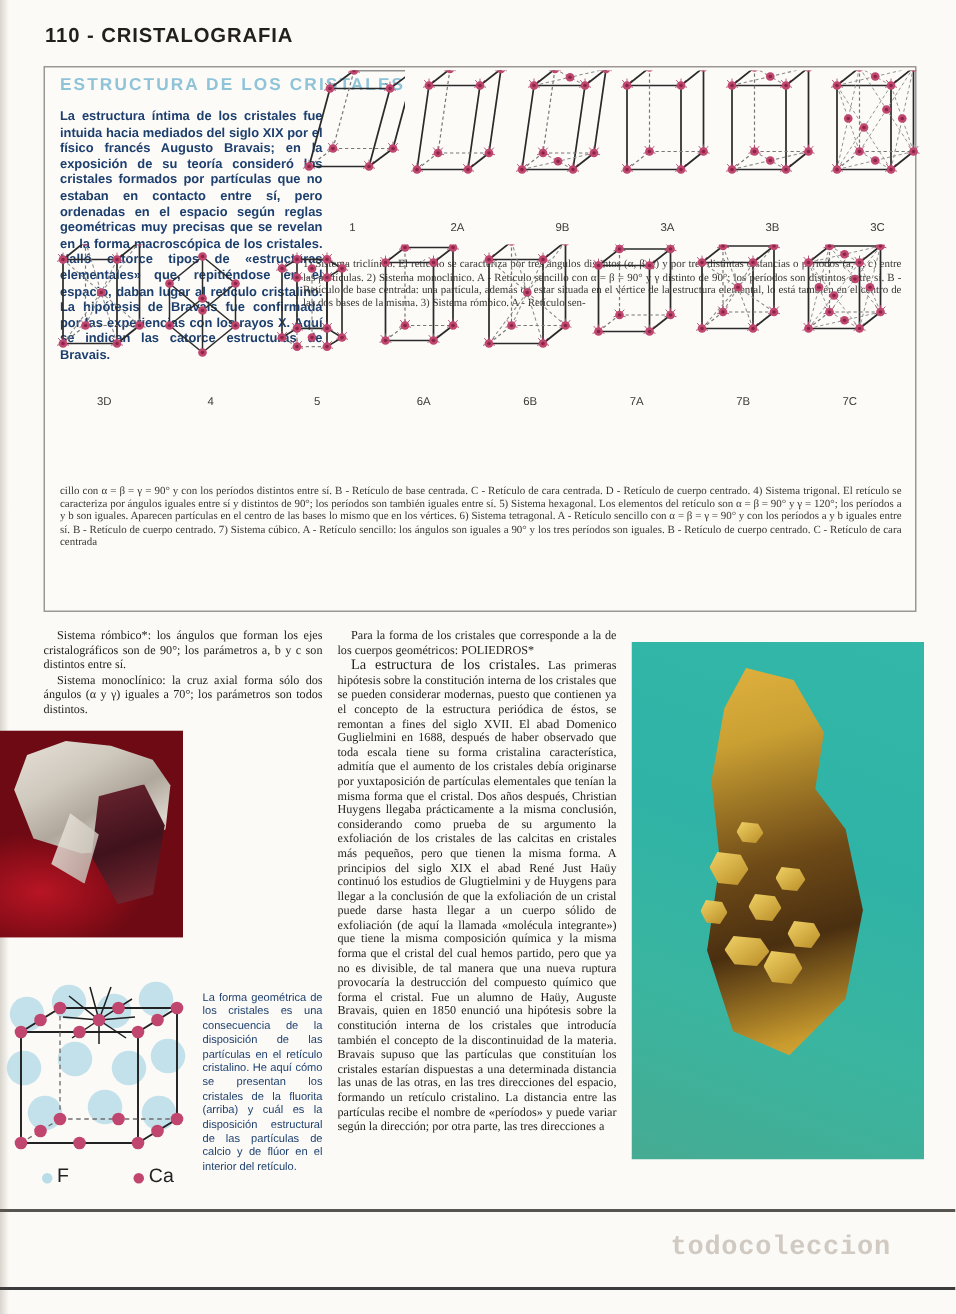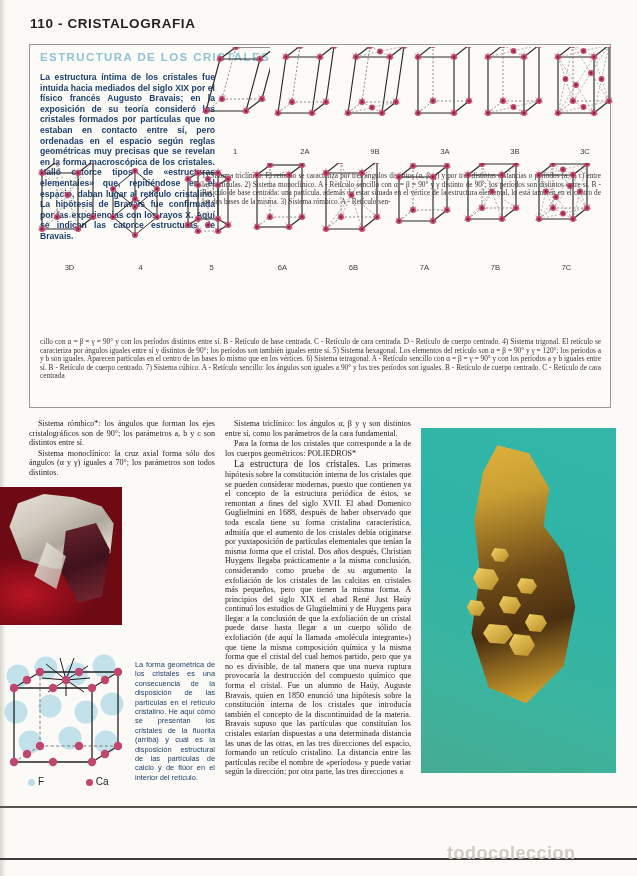--- a/index.html
+++ b/index.html
@@ -17,21 +17,21 @@
          border:1px solid #9b9894;background:#fcfbf8;}
   .panel-title{position:absolute;left:10px;top:6px;
        font-family:"Liberation Sans",sans-serif;font-size:11.5px;font-weight:bold;
        letter-spacing:1.4px;color:#8fc3d8;}
   .lead{position:absolute;left:10px;top:27px;width:175px;
         font-family:"Liberation Sans",sans-serif;font-weight:bold;
         font-size:8.6px;line-height:10.6px;color:#1d3f6e;text-align:justify;}
 
   .capA{position:absolute;left:172px;top:127px;width:399px;
         font-size:7.3px;line-height:8.6px;text-align:justify;color:#3a3633;}
-  .capB{position:absolute;left:10px;top:293px;width:561px;
+  .capB{position:absolute;left:10px;top:278px;width:561px;
         font-size:7.3px;line-height:8.6px;text-align:justify;color:#3a3633;}
 
   
   .figrow{position:absolute;}
   .fig{position:absolute;}
   .fig .lbl{position:absolute;left:0;width:100%;text-align:center;
             font-family:"Liberation Sans",sans-serif;font-size:7.6px;color:#3d3a37;}
   .fig svg{display:block;}
 
   
@@ -76,29 +76,29 @@
   .photo-cap{position:absolute;left:421px;top:778px;width:196px;
       font-family:"Liberation Sans",sans-serif;font-size:7.3px;line-height:9px;
       font-weight:bold;color:#1f3b63;text-align:justify;}
 
   
   #lattice-fluorite{position:absolute;left:0px;top:646px;width:132px;height:148px;}
   .lat-cap{position:absolute;left:135px;top:660px;width:80px;
       font-family:"Liberation Sans",sans-serif;font-size:7.4px;line-height:9.4px;
       color:#1d3f6e;text-align:justify;}
   .legend{position:absolute;left:28px;top:776px;
-      font-family:"Liberation Sans",sans-serif;font-size:10px;color:#222;}
+      font-family:"Liberation Sans",sans-serif;font-size:13px;color:#222;}
   .legend .sw{display:inline-block;width:7px;height:7px;border-radius:50%;
       vertical-align:-1px;margin-right:3px;}
 
   
   .rule{position:absolute;left:0;top:858px;width:637px;height:2px;background:#3c3c3c;}
   .rule2{position:absolute;left:0;top:806px;width:637px;height:1.5px;background:#58544f;}
-  .wm{position:absolute;left:447px;top:843px;
-      font-family:Liberation Sans, sans-serif;font-weight:bold;font-size:18px;
+  .wm{position:absolute;left:447px;top:822px;
+      font-family:Liberation Mono, monospace;font-weight:bold;font-size:18px;
       letter-spacing:.5px;color:#cfc8c0;opacity:.95;}
   .edge-l{position:absolute;left:0;top:0;width:6px;height:876px;
       background:linear-gradient(90deg,#d9d4cc,#fbfaf7);}
 </style>
 </head>
 <body>
 
 <div class="page">
 
   <div class="edge-l"></div>
@@ -1269,21 +1269,20 @@
       </div>
     <div class="capB">cillo con α = β = γ = 90° y con los períodos distintos entre sí. B - Retículo de base centrada. C - Retículo de cara centrada. D - Retículo de cuerpo centrado. 4) Sistema trigonal. El retículo se caracteriza por ángulos iguales entre sí y distintos de 90°; los períodos son también iguales entre sí. 5) Sistema hexagonal. Los elementos del retículo son α = β = 90° y γ = 120°; los períodos a y b son iguales. Aparecen partículas en el centro de las bases lo mismo que en los vértices. 6) Sistema tetragonal. A - Retículo sencillo con α = β = γ = 90° y con los períodos a y b iguales entre sí. B - Retículo de cuerpo centrado. 7) Sistema cúbico. A - Retículo sencillo: los ángulos son iguales a 90° y los tres períodos son iguales. B - Retículo de cuerpo centrado. C - Retículo de cara centrada</div>
   </div>
 
   <div class="colL">
     <p>Sistema rómbico*: los ángulos que forman los ejes cristalográficos son de 90°; los parámetros a, b y c son distintos entre sí.</p>
     <p>Sistema monoclínico: la cruz axial forma sólo dos ángulos (α y γ) iguales a 70°; los parámetros son todos distintos.</p>
   </div>
 
   <div class="colM">
-    <p>Sistema triclínico: los ángulos α, β y γ son distintos entre sí, como los parámetros de la cara fundamental.</p>
     <p>Para la forma de los cristales que corresponde a la de los cuerpos geométricos: POLIEDROS*</p>
     <p class="noind"><span class="run-head">La estructura de los cristales.</span> <span>Las primeras hipótesis sobre la constitución interna de los cristales que se pueden considerar modernas, puesto que contienen ya el concepto de la estructura periódica de éstos, se remontan a fines del siglo XVII. El abad Domenico Guglielmini en 1688, después de haber observado que toda escala tiene su forma cristalina característica, admitía que el aumento de los cristales debía originarse por yuxtaposición de partículas elementales que tenían la misma forma que el cristal. Dos años después, Christian Huygens llegaba prácticamente a la misma conclusión, considerando como prueba de su argumento la exfoliación de los cristales de las calcitas en cristales más pequeños, pero que tienen la misma forma. A principios del siglo XIX el abad René Just Haüy continuó los estudios de Glugtielmini y de Huygens para llegar a la conclusión de que la exfoliación de un cristal puede darse hasta llegar a un cuerpo sólido de exfoliación (de aquí la llamada «molécula integrante») que tiene la misma composición química y la misma forma que el cristal del cual hemos partido, pero que ya no es divisible, de tal manera que una nueva ruptura provocaría la destrucción del compuesto químico que forma el cristal. Fue un alumno de Haüy, Auguste Bravais, quien en 1850 enunció una hipótesis sobre la constitución interna de los cristales que introducía también el concepto de la discontinuidad de la materia. Bravais supuso que las partículas que constituían los cristales estarían dispuestas a una determinada distancia las unas de las otras, en las tres direcciones del espacio, formando un retículo cristalino. La distancia entre las partículas recibe el nombre de «períodos» y puede variar según la dirección; por otra parte, las tres direcciones a</span></p>
   </div>
 
   <div class="photo" id="photo-fluorite">
     <div class="bg"></div>
     <div class="crystal"></div>
     <div class="dark"></div>
     <div class="hl"></div>
   </div>

